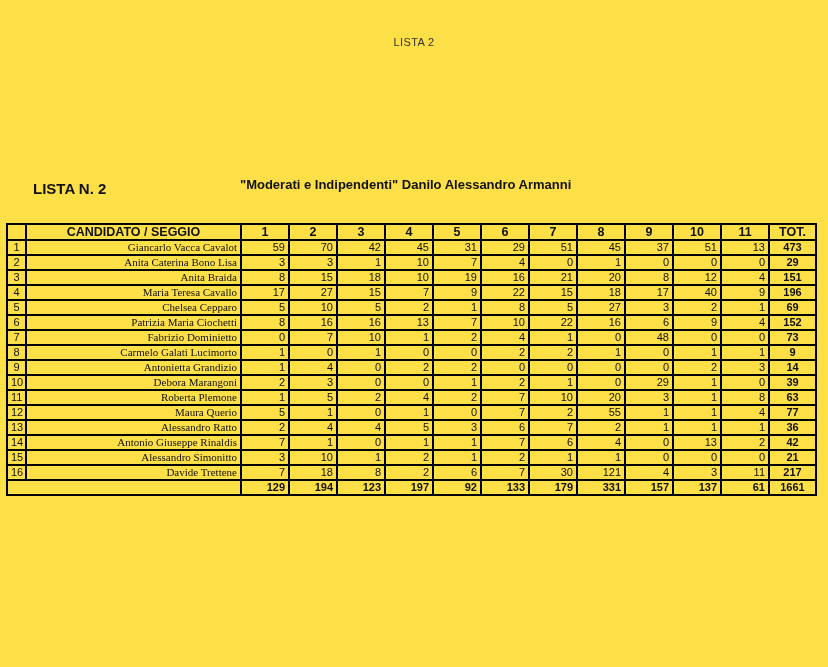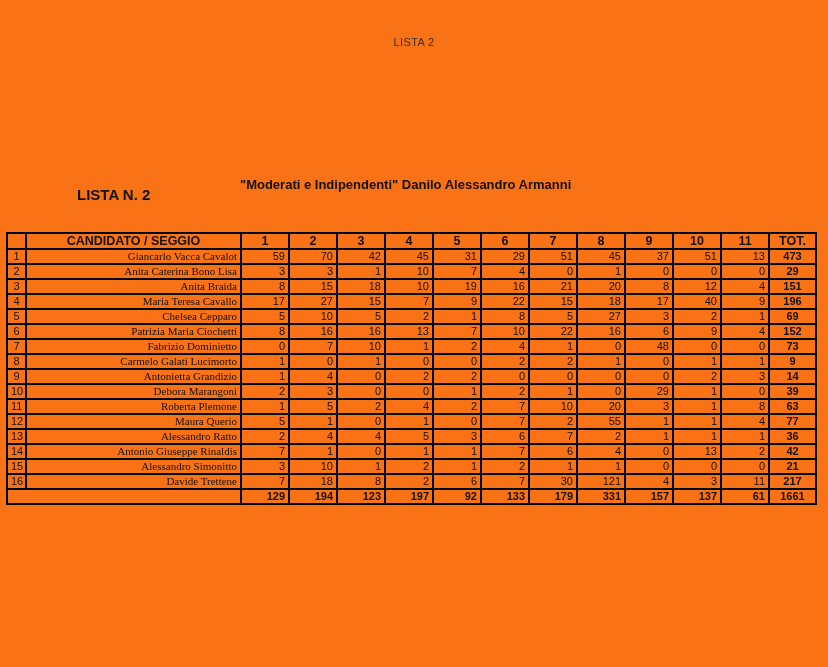--- a/index.html
+++ b/index.html
@@ -4,57 +4,56 @@
 <style>
   html, body {
     margin: 0;
     padding: 0;
     background: #ffffff;
   }
   .page {
     position: relative;
     width: 828px;
     height: 667px;
-    background: #f97316;
+    background: #fde047;
     font-family: "Liberation Sans", sans-serif;
     color: #1b1b1b;
     overflow: hidden;
     text-decoration: underline;
   }
   .page-header {
     position: absolute;
     top: 36px;
     left: 0;
     width: 100%;
     text-align: center;
     font-size: 11px;
     font-weight: 400;
     letter-spacing: 0.4px;
     color: #333;
   }
   .list-title {
     position: absolute;
-    top: 186px;
+    top: 180px;
     left: 33px;
     font-size: 15px;
     font-weight: 700;
     color: #111;
-    margin-left: 44px;
   }
   .list-subtitle {
     position: absolute;
     top: 177px;
     left: 240px;
     font-size: 13px;
     font-weight: 700;
     color: #111;
   }
   table.results {
     position: absolute;
-    top: 232px;
+    top: 223px;
     left: 6px;
     border-collapse: collapse;
     table-layout: fixed;
     width: 809px;
   }
   table.results td, table.results th {
     border: 2px solid #000;
     height: 13px;
     line-height: 13px;
     padding: 0 3px;

